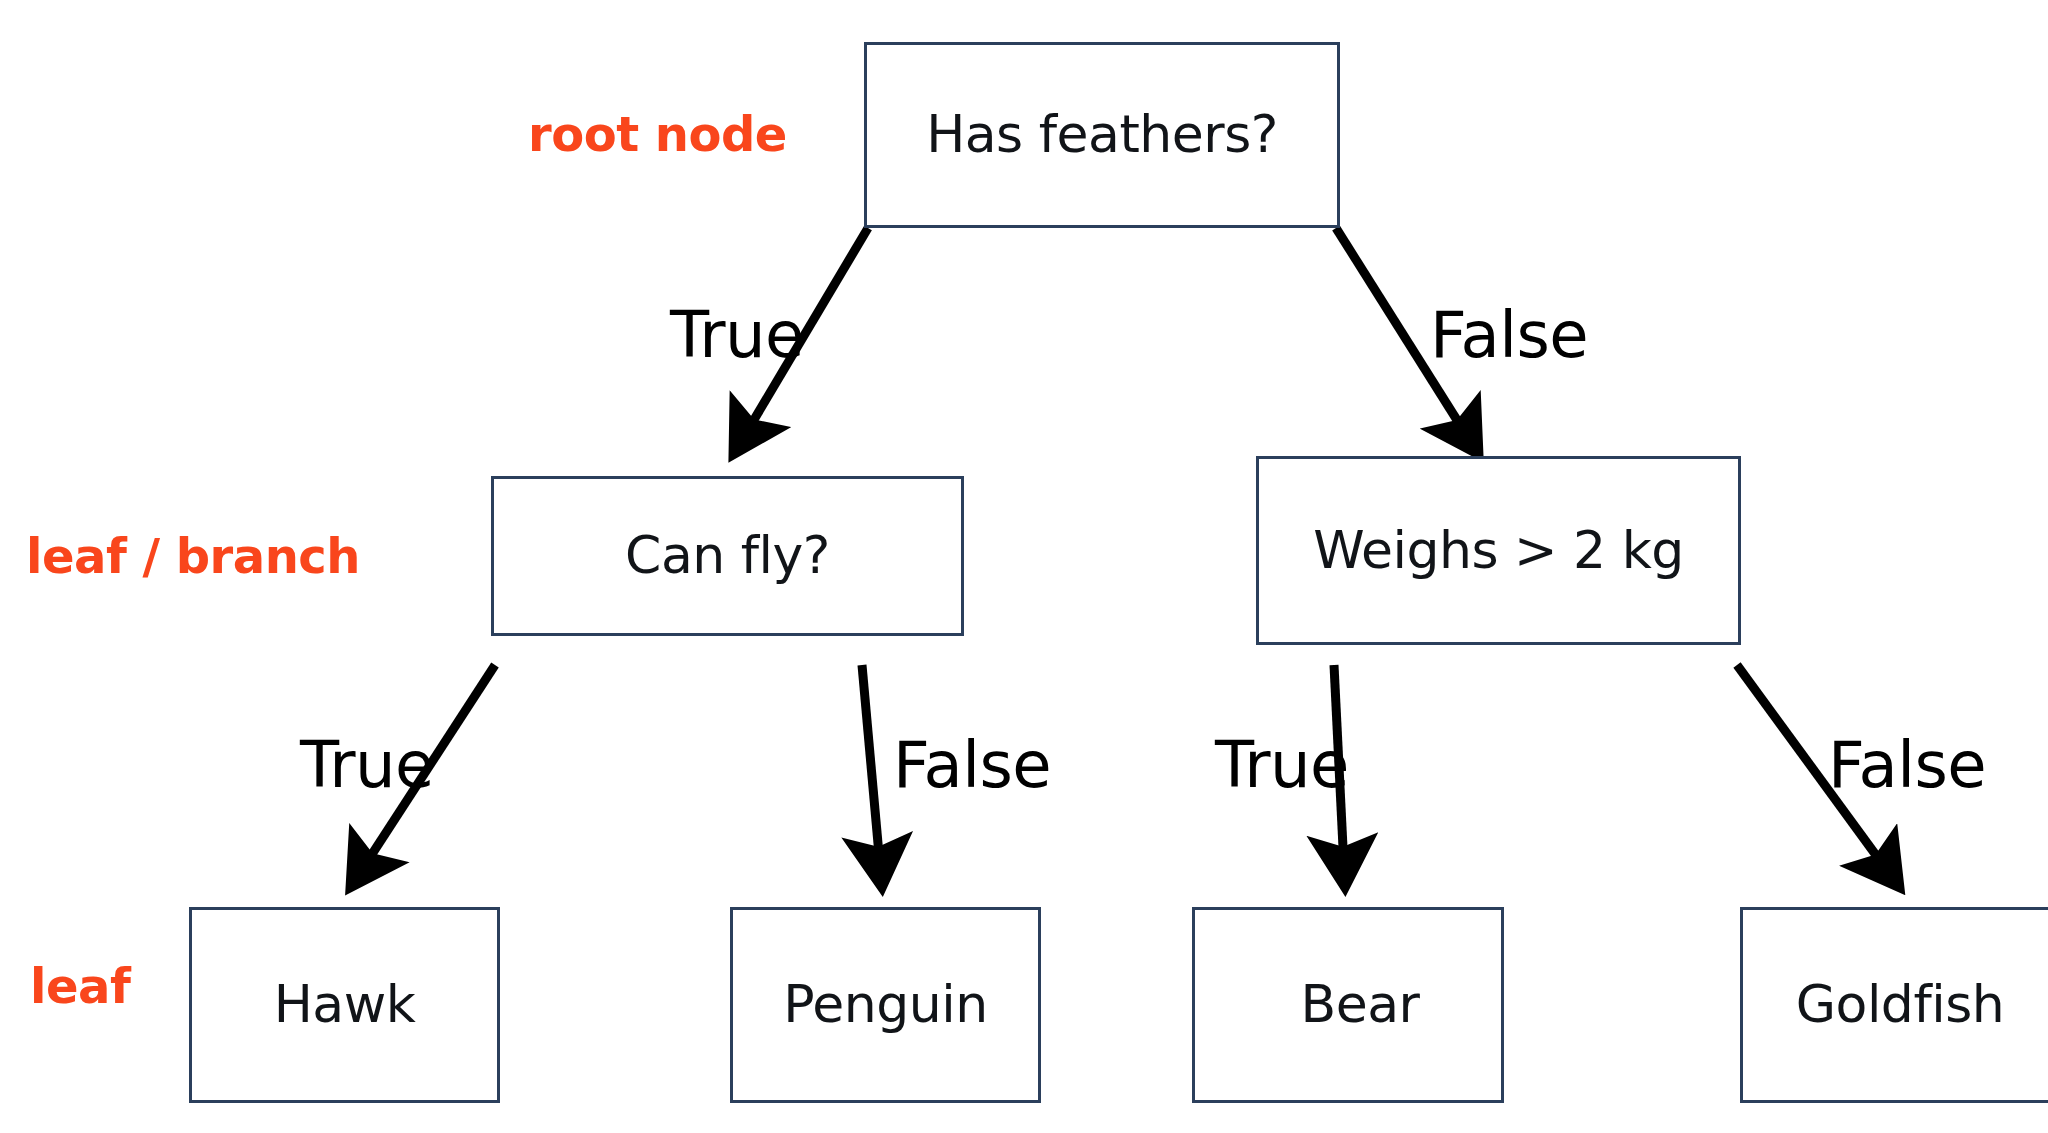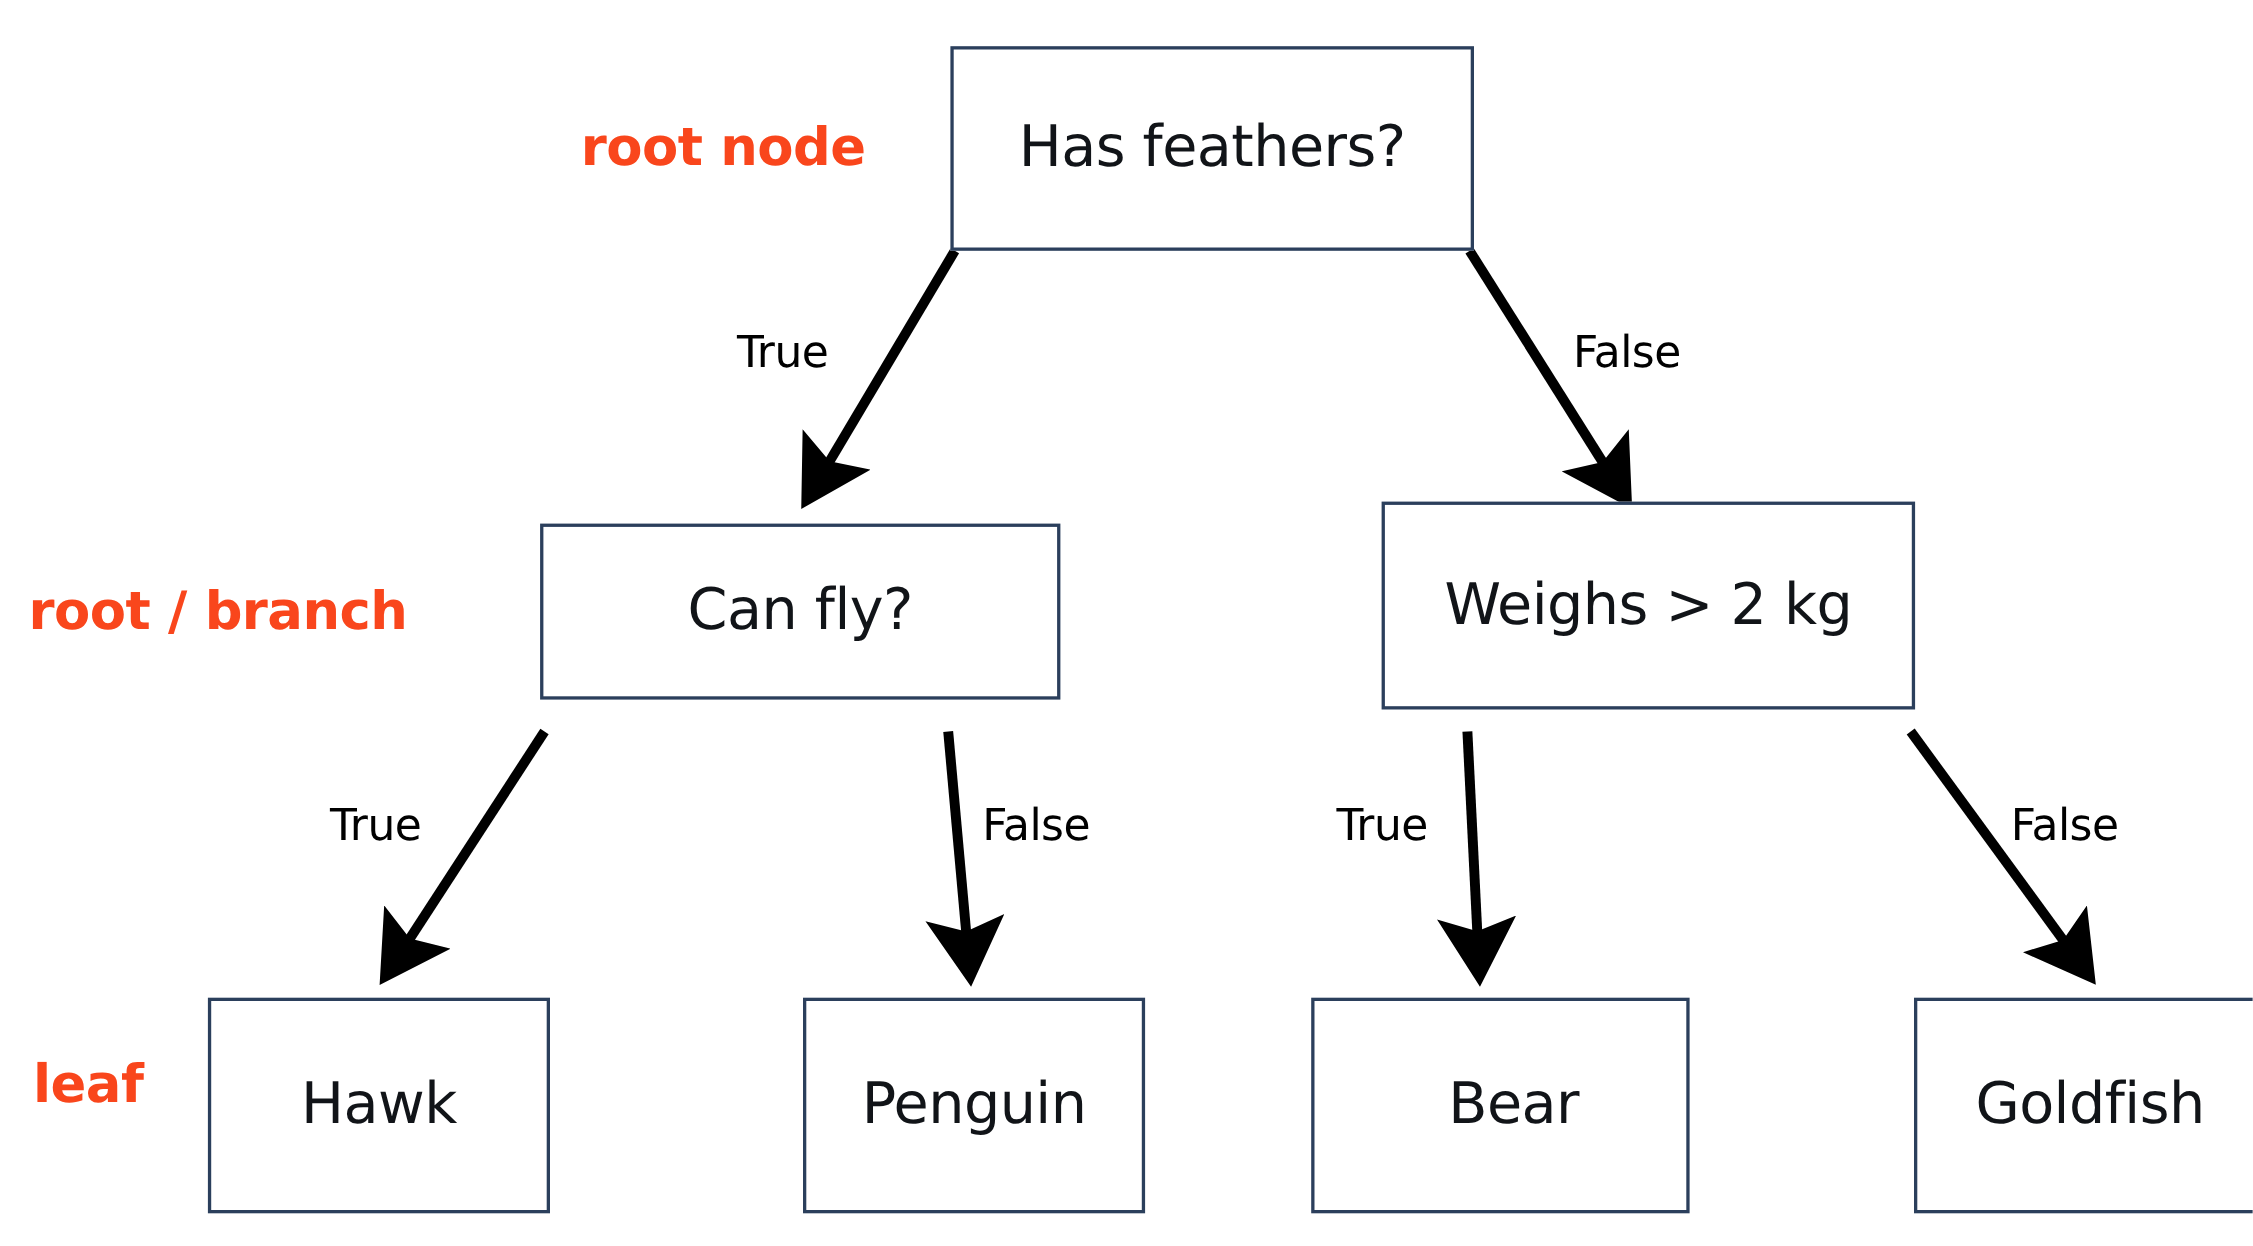--- a/index.html
+++ b/index.html
@@ -38,21 +38,21 @@
     font-size: 52px;
     font-weight: 400;
     color: #111418;
     line-height: 1.1;
     white-space: nowrap;
     letter-spacing: -0.5px;
   }
   .edge-label {
     position: absolute;
     font-family: "DejaVu Sans", sans-serif;
-    font-size: 40px;
+    font-size: 64px;
     font-weight: 400;
     color: #000000;
     white-space: nowrap;
     z-index: 4;
     letter-spacing: -0.5px;
   }
   .annotation {
     position: absolute;
     font-family: "DejaVu Sans", sans-serif;
     font-weight: bold;
@@ -62,21 +62,21 @@
     letter-spacing: -0.5px;
     text-align: center;
   }
 
   
   #box-root      { left: 864px;  top: 42px;  width: 476px; height: 186px; justify-content: center; }
   #box-canfly    { left: 491px;  top: 476px; width: 473px; height: 160px; }
   #box-weighs    { left: 1256px; top: 456px; width: 485px; height: 189px; }
   #box-hawk      { left: 189px;  top: 907px; width: 311px; height: 196px; }
   #box-penguin   { left: 730px;  top: 907px; width: 311px; height: 196px; }
-  #box-bear      { left: 1192px; top: 907px; width: 344px; height: 196px; padding-left: 24px; }
+  #box-bear      { left: 1192px; top: 907px; width: 312px; height: 196px; padding-left: 24px; }
   #box-goldfish  { left: 1740px; top: 907px; width: 320px; height: 196px; }
 
   
   #lbl-root-true   { left: 670px;  top: 298px; }
   #lbl-root-false  { left: 1430px; top: 298px; }
   #lbl-canfly-true { left: 300px;  top: 728px; }
   #lbl-canfly-false{ left: 893px;  top: 728px; }
   #lbl-weighs-true { left: 1215px; top: 728px; }
   #lbl-weighs-false{ left: 1828px; top: 728px; }
 
@@ -139,16 +139,16 @@
   </div>
 
   <div class="edge-label" id="lbl-root-true">True</div>
   <div class="edge-label" id="lbl-root-false">False</div>
   <div class="edge-label" id="lbl-canfly-true">True</div>
   <div class="edge-label" id="lbl-canfly-false">False</div>
   <div class="edge-label" id="lbl-weighs-true">True</div>
   <div class="edge-label" id="lbl-weighs-false">False</div>
 
   <div class="annotation" id="ann-root">root node</div>
-  <div class="annotation" id="ann-branch">root / branch</div>
+  <div class="annotation" id="ann-branch">leaf / branch</div>
   <div class="annotation" id="ann-leaf">leaf</div>
 
 </div>
 
 </body></html>

